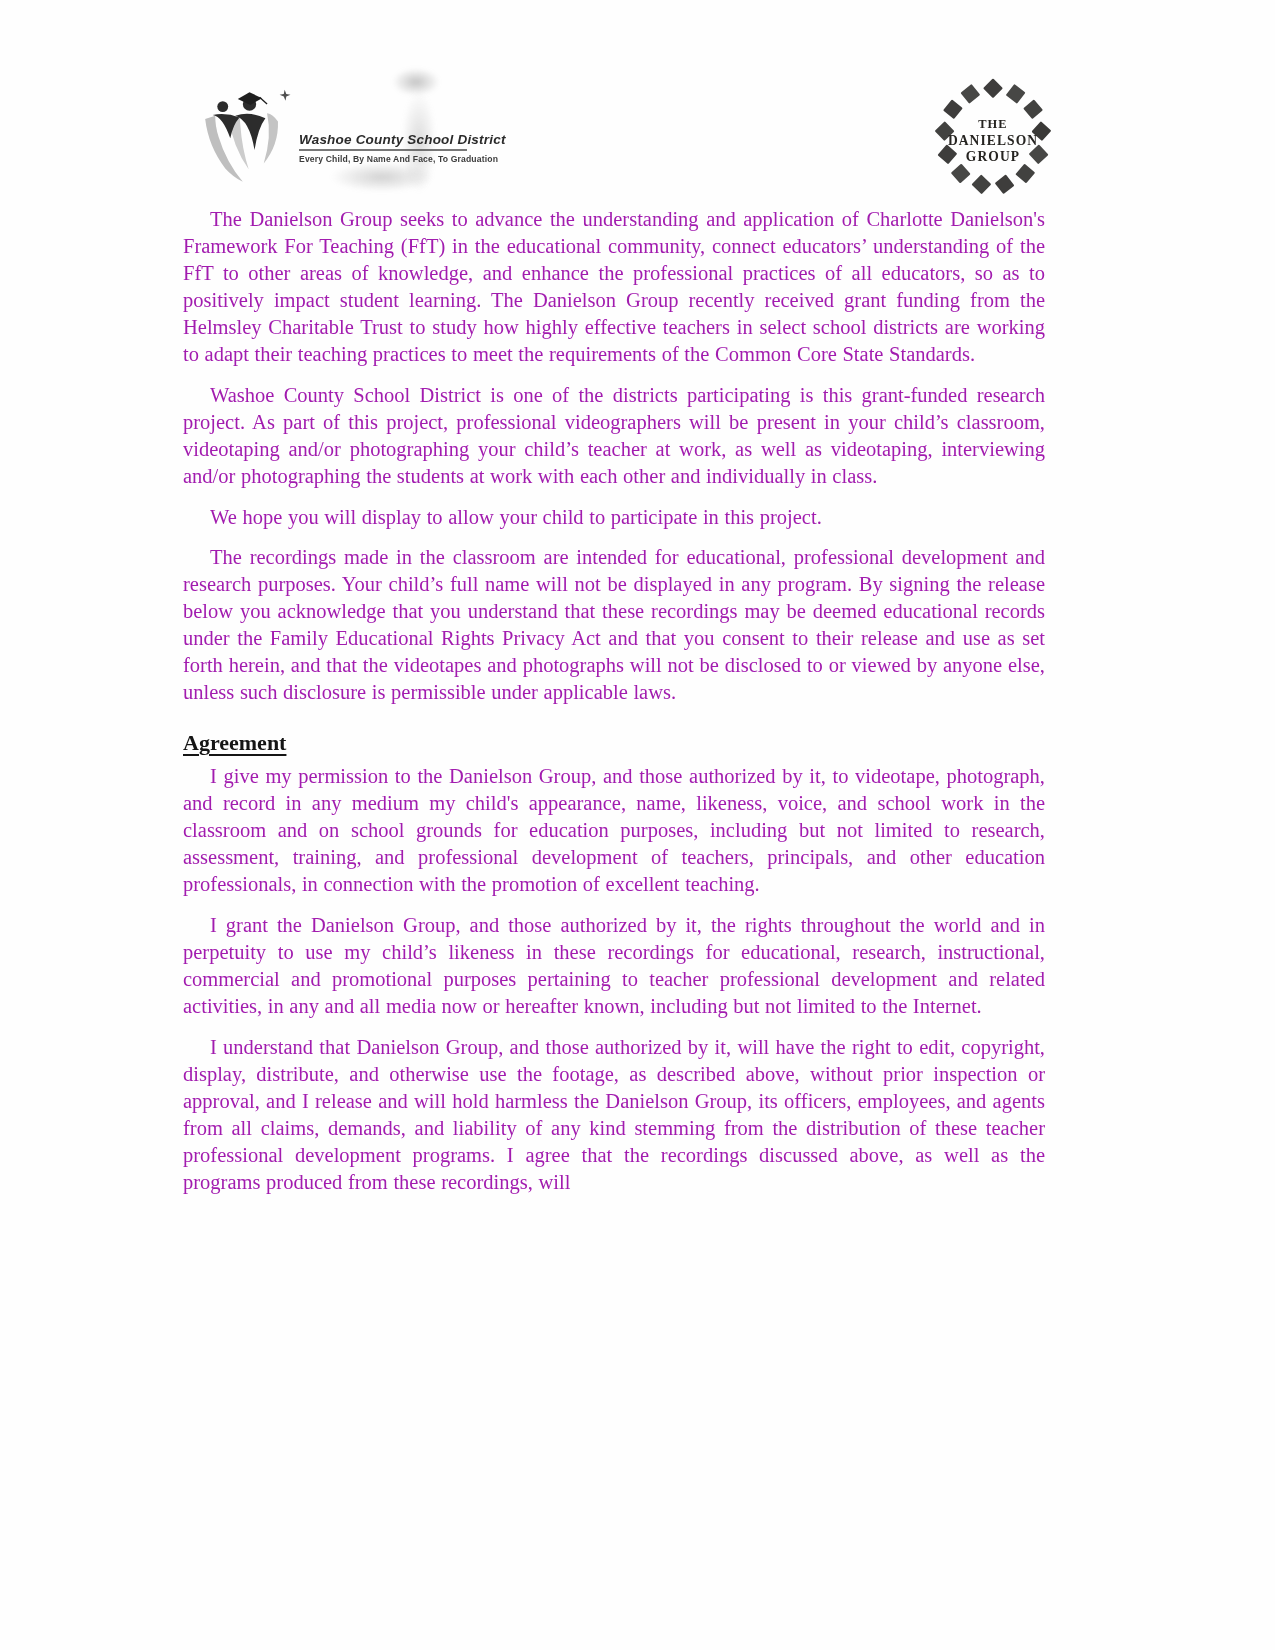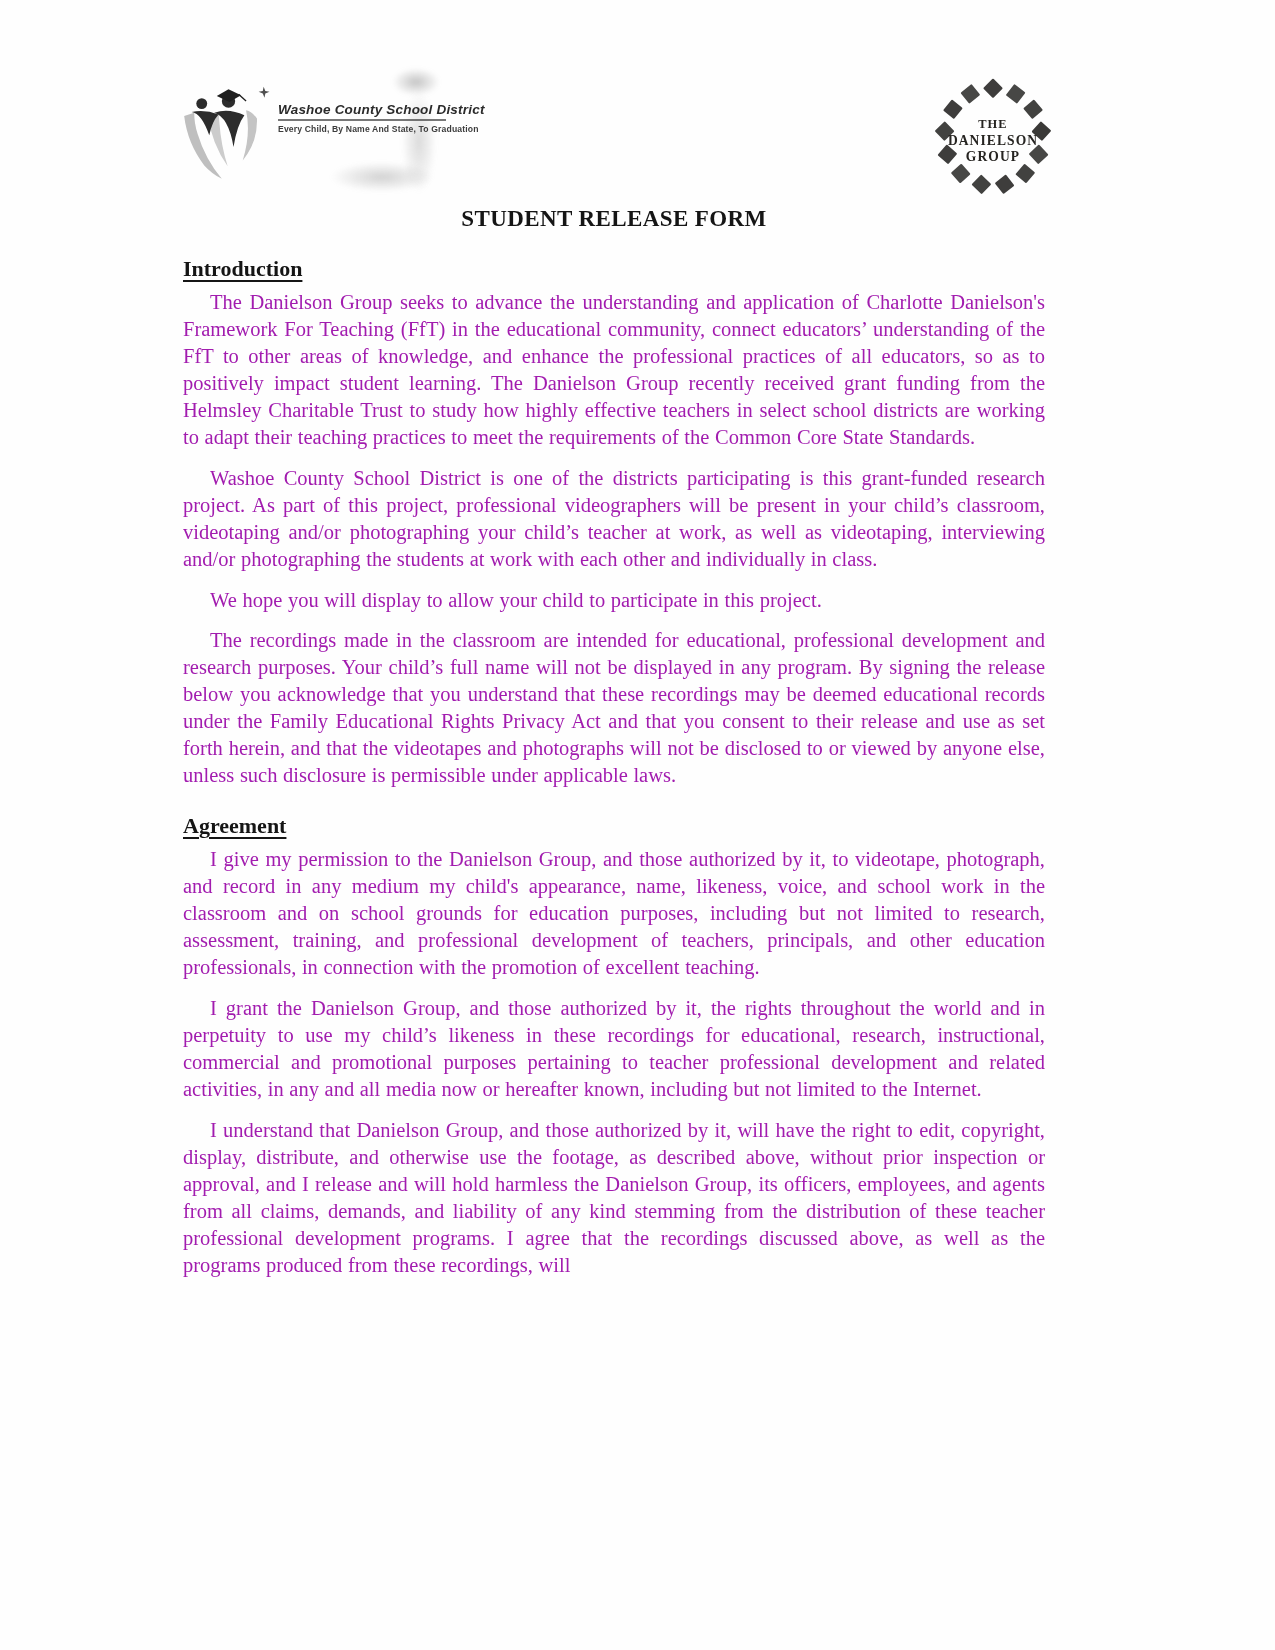--- a/index.html
+++ b/index.html
@@ -10,23 +10,23 @@
     margin: 0 auto;
     background: #fefefe;
     overflow: hidden;
     color: #1a1a1a;
     font-family: "Liberation Serif", "DejaVu Serif", serif;
   }
 
   
   .wcsd-logo {
     position: absolute;
-    left: 180px; top: 76px;
+    left: 201px; top: 76px;
     width: 250px; height: 118px;
-    display: flex; align-items: flex-start;
+    display: flex; align-items: center;
   }
   .wcsd-mark { width: 92px; height: 112px; flex: 0 0 auto; }
   .wcsd-textblock { margin-left: 6px; margin-top: 26px; }
   .wcsd-name {
     font-family: "Liberation Sans", sans-serif;
     font-style: italic; font-weight: bold;
     font-size: 13.5px; color: #2b2b2b;
     white-space: nowrap;
     letter-spacing: 0.2px;
   }
@@ -103,21 +103,21 @@
       <circle cx="58" cy="19" r="8" fill="#2c2c2c"></circle>
       <polygon points="44,13 58,5 73,12 59,20" fill="#1f1f1f"></polygon>
       <line x1="70" y1="11" x2="79" y2="19" stroke="#1f1f1f" stroke-width="1.6"></line>
       <path d="M41,33 Q58,38 64,74 Q68,48 77,36 Q58,27 41,33 Z" fill="#2c2c2c"></path>
 
       <path d="M100,2 L102,7 L107,8 L102,10 L101,15 L99,10 L94,8 L99,7 Z" fill="#4f4f4f"></path>
     </svg>
     <div class="wcsd-textblock">
       <div class="wcsd-name">Washoe County School District</div>
       <div class="wcsd-rule"></div>
-      <div class="wcsd-tagline">Every Child, By Name And State, To Graduation</div>
+      <div class="wcsd-tagline">Every Child, By Name And Face, To Graduation</div>
     </div>
   </div>
 
   <div class="danielson-logo">
     <svg viewBox="0 0 120 120" aria-hidden="true">
       <g fill="#2e2d2b">
         <rect x="53.5" y="8.5" width="13" height="13" rx="1" transform="rotate(45 60 15)" opacity="0.92"></rect>
         <rect x="74.4" y="13.7" width="13" height="13" rx="1" transform="rotate(38 80.9 20.2)" opacity="0.88"></rect>
         <rect x="90.5" y="27.9" width="13" height="13" rx="1" transform="rotate(50 97 34.4)" opacity="0.9"></rect>
         <rect x="98.2" y="48.1" width="13" height="13" rx="1" transform="rotate(42 104.7 54.6)" opacity="0.94"></rect>
@@ -131,24 +131,22 @@
         <rect x="16.5" y="27.9" width="13" height="13" rx="1" transform="rotate(39 23 34.4)" opacity="0.92"></rect>
         <rect x="32.6" y="13.7" width="13" height="13" rx="1" transform="rotate(51 39.1 20.2)" opacity="0.88"></rect>
       </g>
       <text class="dg-text" x="60" y="52" font-size="11.5" text-anchor="middle">The</text>
       <text class="dg-text" x="60" y="67" font-size="12.5" text-anchor="middle">Danielson</text>
       <text class="dg-text" x="60" y="82" font-size="12.5" text-anchor="middle">Group</text>
     </svg>
   </div>
 
   <main class="content">
-    <h1 class="doc-title">STUDENT RELEASE FORM</h1>
 
     <section>
-      <h2 class="sec-h">Introduction</h2>
       <p class="para">The Danielson Group seeks to advance the understanding and application of Charlotte Danielson's Framework For Teaching (FfT) in the educational community, connect educators’ understanding of the FfT to other areas of knowledge, and enhance the professional practices of all educators, so as to positively impact student learning. The Danielson Group recently received grant funding from the Helmsley Charitable Trust to study how highly effective teachers in select school districts are working to adapt their teaching practices to meet the requirements of the Common Core State Standards.</p>
       <p class="para">Washoe County School District is one of the districts participating is this grant-funded research project. As part of this project, professional videographers will be present in your child’s classroom, videotaping and/or photographing your child’s teacher at work, as well as videotaping, interviewing and/or photographing the students at work with each other and individually in class.</p>
       <p class="para standalone">We hope you will display to allow your child to participate in this project.</p>
     </section>
 
     <section>
       <p class="para">The recordings made in the classroom are intended for educational, professional development and research purposes. Your child’s full name will not be displayed in any program. By signing the release below you acknowledge that you understand that these recordings may be deemed educational records under the Family Educational Rights Privacy Act and that you consent to their release and use as set forth herein, and that the videotapes and photographs will not be disclosed to or viewed by anyone else, unless such disclosure is permissible under applicable laws.</p>
     </section>
 
     <section>

